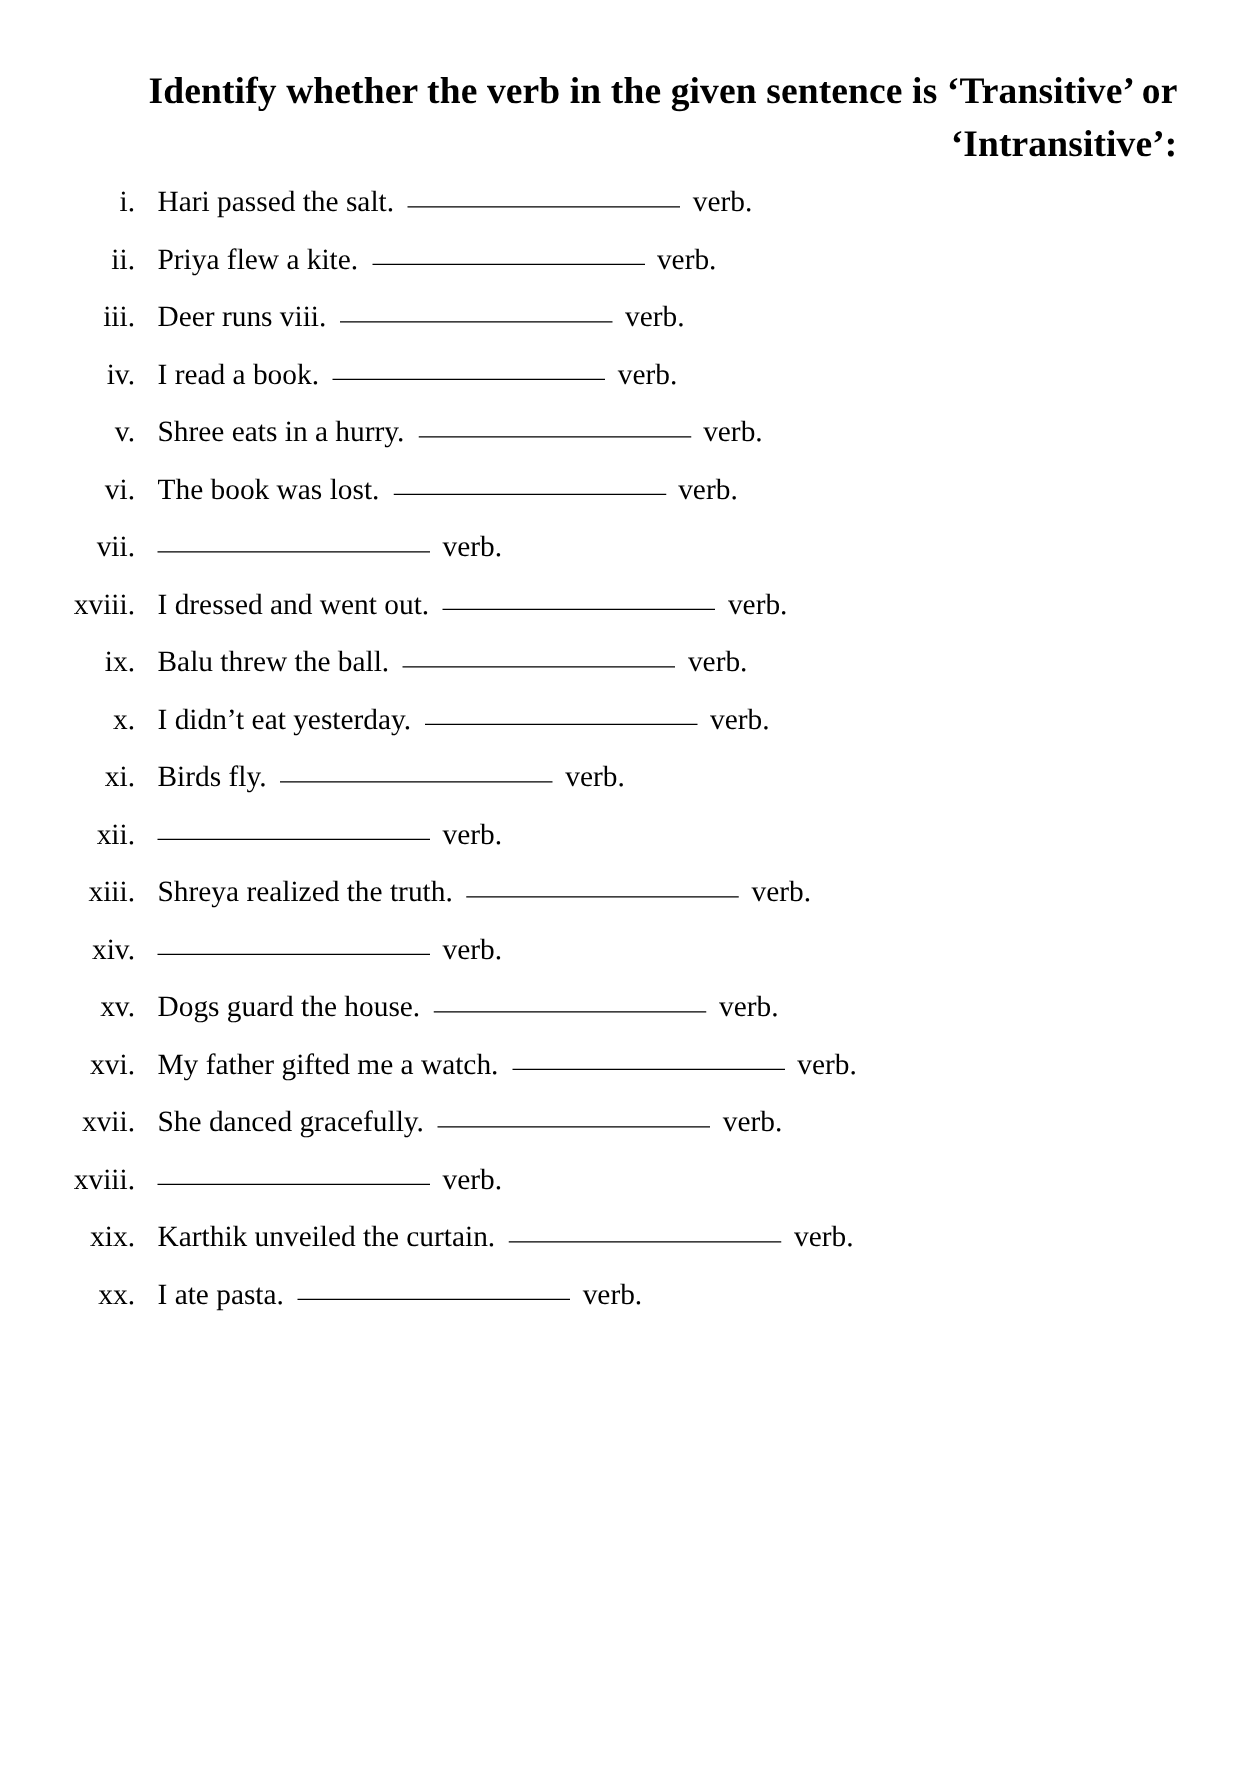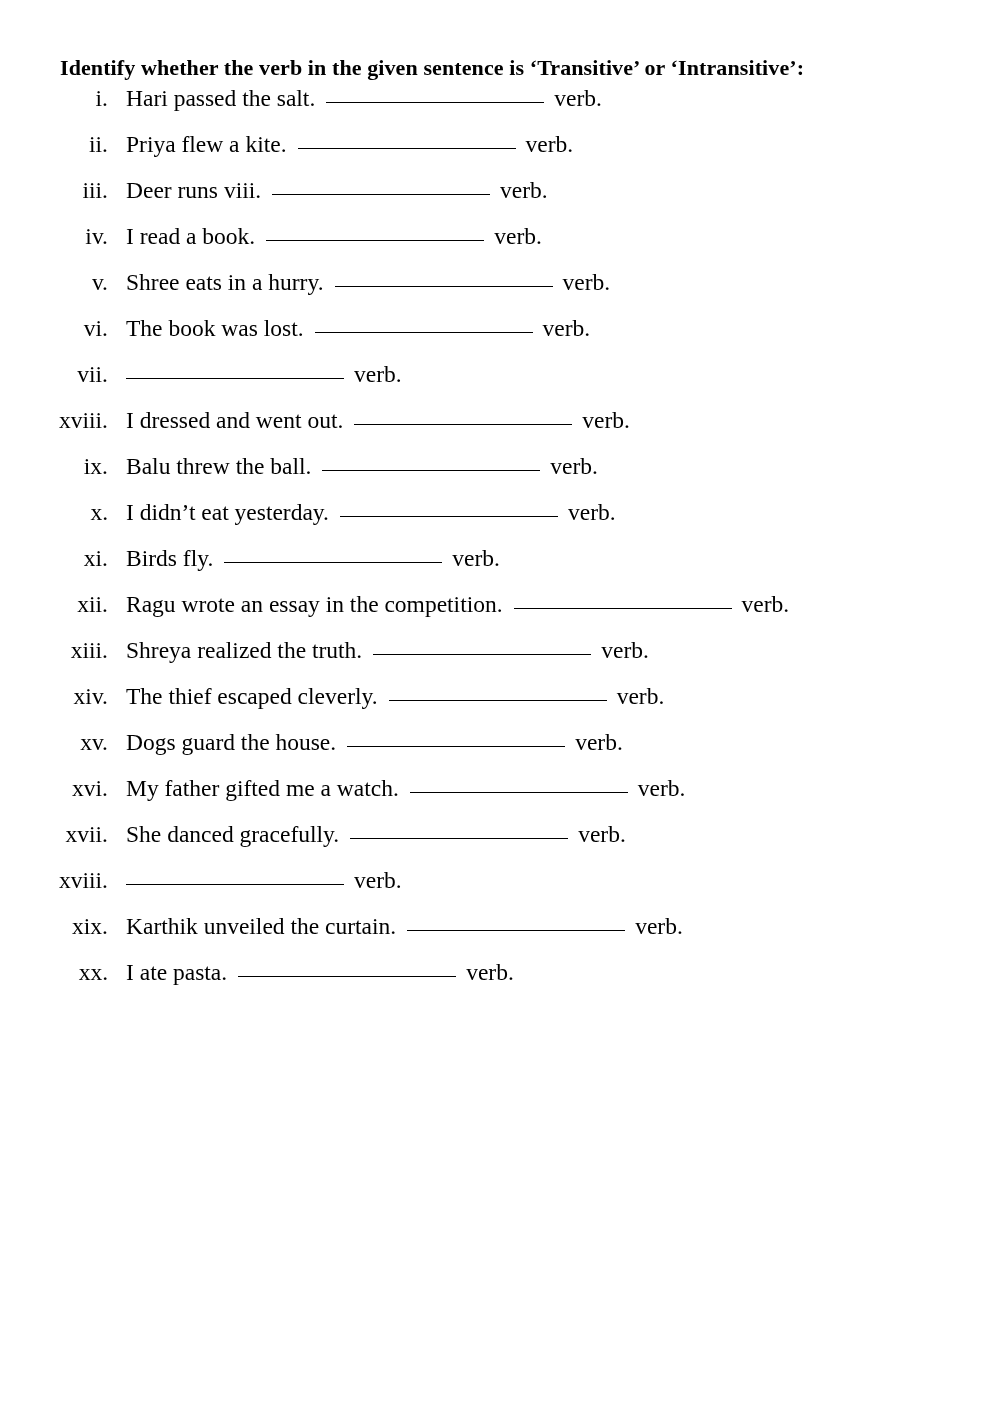--- a/index.html
+++ b/index.html
@@ -18,26 +18,27 @@
   .page {
     width: 1000px;
     height: 1413px;
     box-sizing: border-box;
     padding: 52px 58px 0 58px;
     position: relative;
   }
   .worksheet-title {
     font-family: "Liberation Serif", serif;
     font-weight: bold;
-    font-size: 22px;
+    font-size: 30px;
     line-height: 1.42;
     letter-spacing: 0.1px;
-    margin: 0 0 4px 0;
+    margin: 0 0 14px 0;
     padding-left: 2px;
     max-width: 890px;
+    text-align: right;
   }
   .items {
     margin: 0;
     padding: 0;
     list-style: none;
   }
   .item {
     display: flex;
     align-items: baseline;
     font-size: 23.5px;
@@ -164,37 +165,35 @@
         <span class="item-num">xi.</span>
         <span class="item-body">
           <span class="sentence">Birds fly.</span>
           <span class="answer-blank"></span>
           <span class="verb-word">verb.</span>
         </span>
       </li>
       <li class="item">
         <span class="item-num">xii.</span>
         <span class="item-body">
-          <span class="sentence">Ragu wrote an essay in the competition.</span>
           <span class="answer-blank"></span>
           <span class="verb-word">verb.</span>
         </span>
       </li>
       <li class="item">
         <span class="item-num">xiii.</span>
         <span class="item-body">
           <span class="sentence">Shreya realized the truth.</span>
           <span class="answer-blank"></span>
           <span class="verb-word">verb.</span>
         </span>
       </li>
       <li class="item">
         <span class="item-num">xiv.</span>
         <span class="item-body">
-          <span class="sentence">The thief escaped cleverly.</span>
           <span class="answer-blank"></span>
           <span class="verb-word">verb.</span>
         </span>
       </li>
       <li class="item">
         <span class="item-num">xv.</span>
         <span class="item-body">
           <span class="sentence">Dogs guard the house.</span>
           <span class="answer-blank"></span>
           <span class="verb-word">verb.</span>

